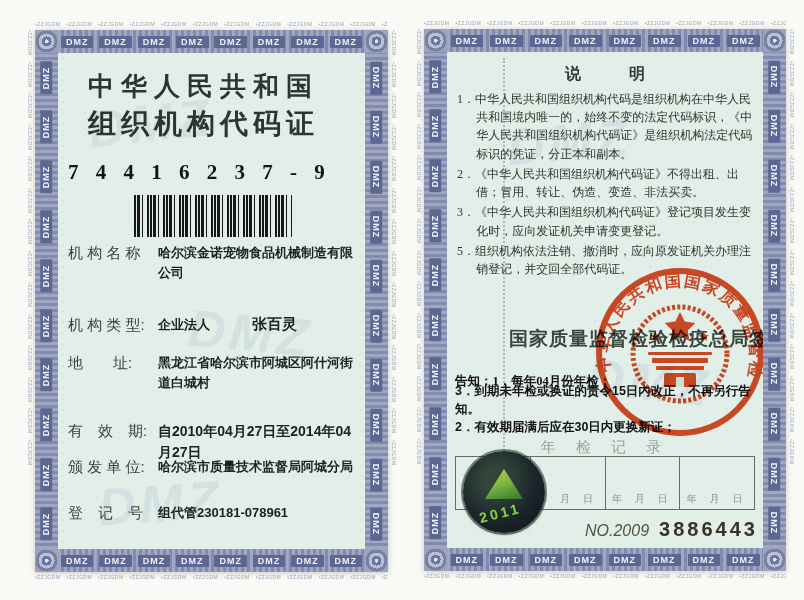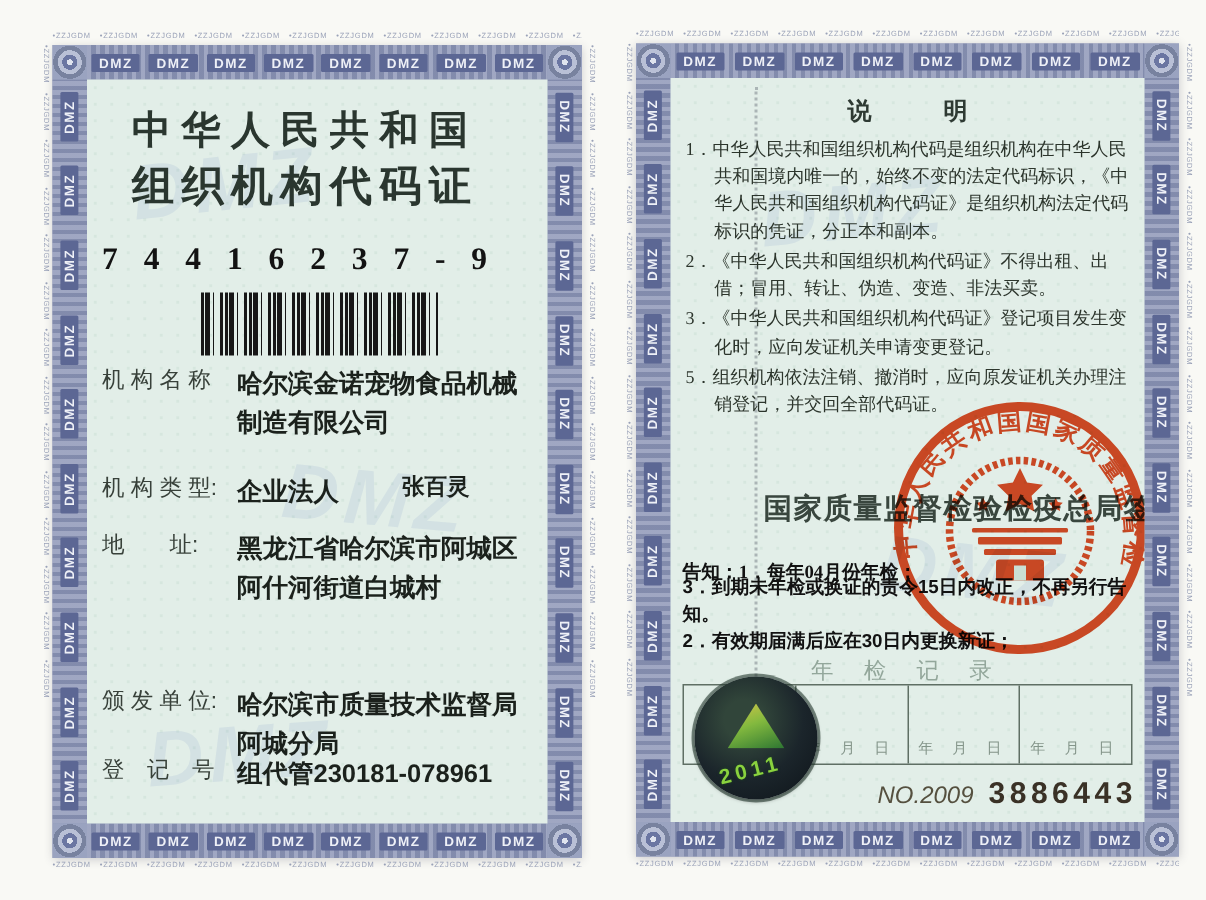--- a/index.html
+++ b/index.html
@@ -37,21 +37,21 @@
     background-size:11px 11px;overflow:hidden;}
   .wm{position:absolute;font-weight:bold;font-style:italic;color:rgba(120,150,195,.14);
     font-size:52px;letter-spacing:4px;pointer-events:none;}
 
   
   .cert-title{position:absolute;left:0;right:16px;text-align:center;font-weight:bold;color:#2a362f;}
   #title1{top:16px;font-size:26px;letter-spacing:7px;}
   #title2{top:52px;font-size:28px;letter-spacing:5px;}
   .row{position:absolute;left:10px;right:6px;display:flex;align-items:flex-start;}
   .lab{white-space:pre;font-size:15px;color:#38413a;width:90px;flex:none;padding-top:1px;}
-  .val{font-weight:bold;font-size:17px;color:#1b211c;line-height:1.5;}
+  .val{font-weight:bold;font-size:13px;color:#1b211c;line-height:1.5;}
   #code-row .lab{font-size:16px;}
   #code-row .val{font-family:"Liberation Serif",serif;font-size:21px;letter-spacing:6px;color:#131313;}
   #barcode{position:absolute;top:142px;left:76px;width:158px;height:42px;
     background:repeating-linear-gradient(90deg,#171717 0 2px,transparent 2px 3px,#171717 3px 6px,
       transparent 6px 8px,#171717 8px 9px,transparent 9px 13px,#171717 13px 15px,transparent 15px 16px);}
   .val-narrow{max-width:208px;}
   .val2{font-weight:bold;font-size:15px;color:#1b211c;margin-left:42px;}
 
   
   #exp-heading{position:absolute;top:12px;left:0;right:0;text-align:center;font-weight:bold;
@@ -220,20 +220,24 @@
     </div>
     <div class="row" style="top:262px;">
       <span class="lab">机 构 类 型:</span>
       <span class="val">企业法人</span>
       <span class="val2">张百灵</span>
     </div>
     <div class="row" style="top:300px;">
       <span class="lab">地　　址:</span>
       <span class="val val-narrow">黑龙江省哈尔滨市阿城区阿什河街道白城村</span>
     </div>
+    <div class="row" style="top:368px;">
+      <span class="lab">有　效　期:</span>
+      <span class="val" style="font-size:14px;">自2010年04月27日至2014年04月27日</span>
+    </div>
     <div class="row" style="top:404px;">
       <span class="lab">颁 发 单 位:</span>
       <span class="val val-narrow">哈尔滨市质量技术监督局阿城分局</span>
     </div>
     <div class="row" style="top:450px;">
       <span class="lab">登　记　号</span>
       <span class="val">组代管230181-078961</span>
     </div>
   </div>
 </div>

